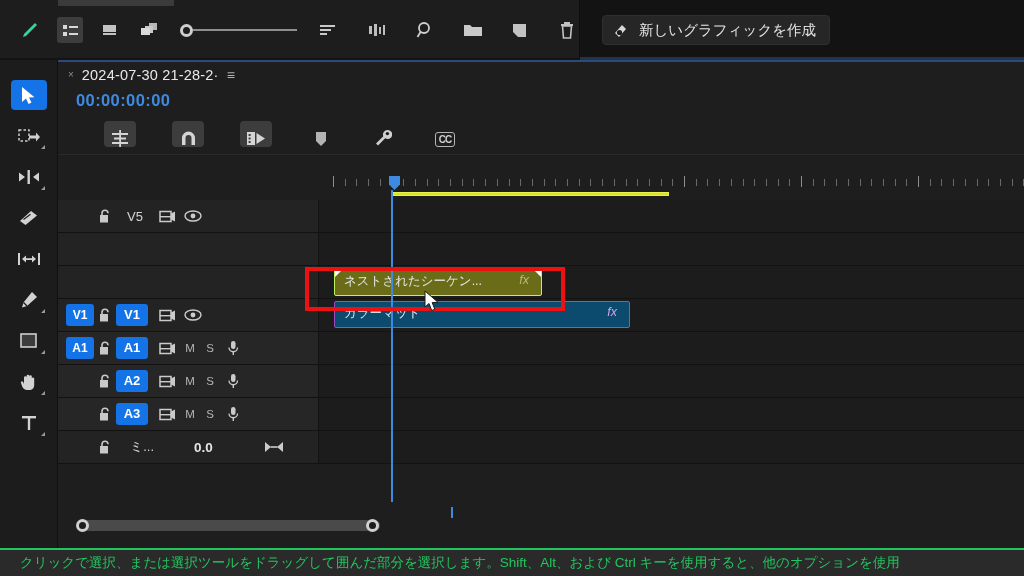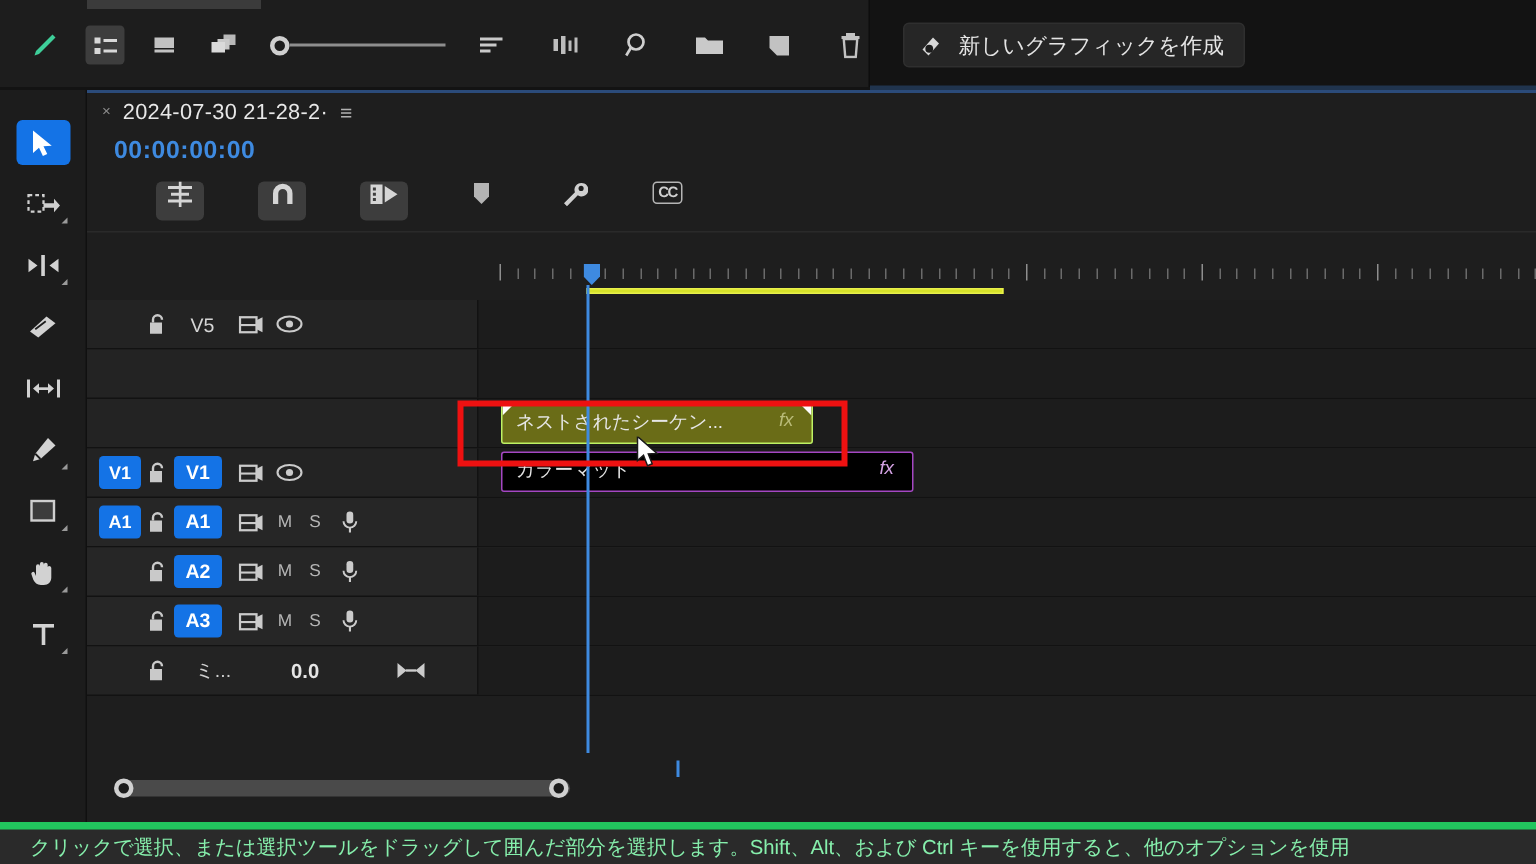--- a/index.html
+++ b/index.html
@@ -74,21 +74,21 @@
   .tl-tabbar .xbtn { color:#8c8c8c; font-size:10px; line-height:1; }
   .tl-title { color:#e8e8e8; font-size:14.5px; letter-spacing:.2px; }
   .tl-menu { color:#b0b0b0; font-size:14px; }
 
   .tl-tc {
     padding:3px 0 4px 18px; color:#3e8ae0; font-size:16.5px;
     font-family:"Liberation Sans", sans-serif; font-weight:bold; letter-spacing:.4px;
   }
 
   .tl-tools { height:40px; display:flex; align-items:center; padding-left:20px; gap:10px; }
-  .tlbtn { width:32px; height:26px; display:flex; align-items:flex-start; justify-content:center;
+  .tlbtn { width:32px; height:26px; display:flex; align-items:flex-end; justify-content:center;
            color:#d0d0d0; border-radius:4px;margin-left:26px; }
   .tlbtn.on { background:#3d3d3d; }
   .tlbtn.flat { width:26px; }
   .cc-box { border:1.6px solid #b5b5b5; border-radius:3px; font-size:10px; color:#cfcfcf;
             padding:1px 3px; letter-spacing:-1px; font-weight:bold; }
 
   
   .ruler { position:absolute; left:0; top:92px; right:0; height:46px; }
   .ruler-labels { position:relative; height:22px; }
   .rl { position:absolute; top:2px; color:#cfcfcf; font-size:12.5px; white-space:nowrap; }
@@ -142,23 +142,23 @@
   
   .scrollzone { position:absolute; left:0; bottom:0; right:0; height:46px; background:#1e1e1e; }
   .sbar { position:absolute; left:84px; top:18px; height:11px; background:#4a4a4a; border-radius:6px; }
   .sbar-end { position:absolute; width:13px; height:13px; border-radius:50%;
               background:#1c1c1c; border:3px solid #d0d0d0; top:17px; }
   .sb-tick { position:absolute; left:393px; top:5px; width:2px; height:11px; background:#3e8ae0; }
 
   
   .status {
     position:absolute; left:0; bottom:0; width:1024px; height:28px;
-    background:#2a2a2a; border-top:5px solid #22c55e;
+    background:#2a2a2a; border-top:2px solid #22c55e;
     display:flex; align-items:center; padding-left:20px;
-    color:#86efac; font-size:13.5px; white-space:nowrap; overflow:hidden;
+    color:#22c55e; font-size:13.5px; white-space:nowrap; overflow:hidden;
   }
 </style>
 </head>
 <body>
 
 <div class="app">
 
   <div class="topbar">
     <div class="topbar-left">
       <div class="tb-tabstub"></div>
@@ -492,21 +492,21 @@
               </svg>
           </div>
           <div class="icn">
             <svg width="18" height="12" viewBox="0 0 18 12">
                 <ellipse cx="9" cy="6" rx="8" ry="5" fill="none" stroke="#cbcbcb" stroke-width="1.4"></ellipse>
                 <circle cx="9" cy="6" r="2.4" fill="#cbcbcb"></circle>
               </svg>
           </div>
         </div>
         <div class="hdr-right">
-          <div class="clip clip-matte" id="clip-matte" style="left: 15px; top: 2px; width: 275px; height: 27px; background: #000000;">
+          <div class="clip clip-matte" id="clip-matte" style="left: 15px; top: 2px; width: 296px; height: 27px; background: #0c4a6e;">
             <div class="lab">カラーマット</div>
             <div class="fx">fx</div>
           </div>
         </div>
       </div>
 
       <div class="row audio">
         <div class="hdr">
           <div class="srcslot">
             <div class="srcbtn">A1</div>

